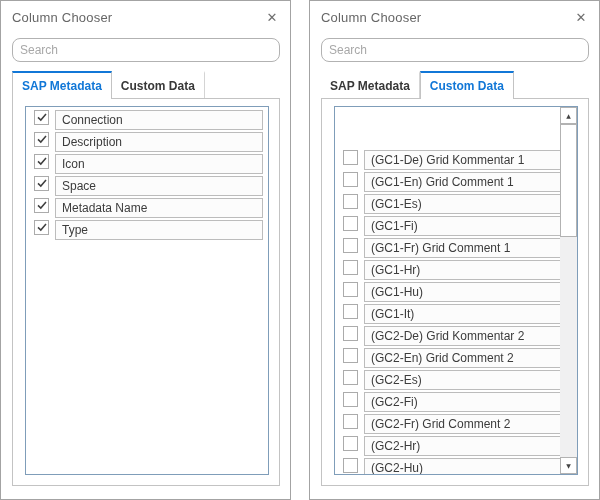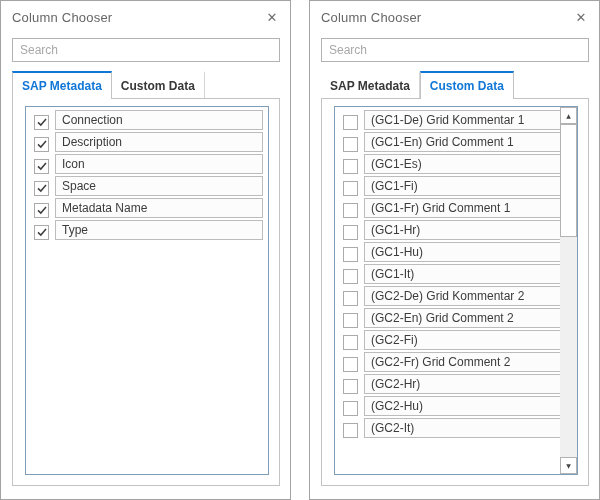--- a/index.html
+++ b/index.html
@@ -16,36 +16,36 @@
   html,body{margin:0;padding:0;background:#fff;}
   body{font-family:"Liberation Sans",sans-serif;width:600px;height:500px;}
   .wrap{display:flex;gap:18px;width:600px;height:500px;}
   .panel{width:299px;height:500px;background:#fff;border:1px solid var(--panel-border);
          display:flex;flex-direction:column;padding:0 10px 0 11px;}
   .titlebar{flex:none;height:31px;display:flex;align-items:center;justify-content:space-between;padding-top:2px;}
   .title{font-size:13px;color:var(--title);letter-spacing:.2px;}
   .close{width:16px;height:16px;display:flex;align-items:center;justify-content:center;
          font-family:"DejaVu Sans",sans-serif;font-size:13px;color:#6f6f6f;cursor:default;line-height:1;}
   .search{flex:none;height:24px;margin:6px 0 9px 0;border:1px solid var(--ctl-border);
-          font-family:"Liberation Sans",sans-serif;font-size:12px;color:#444;padding:0 7px;outline:none;border-radius:0;width:100%;}
+          font-family:"Liberation Sans",sans-serif;font-size:12px;color:#444;padding:0 7px;outline:none;border-radius:8px;width:100%;}
   .search::placeholder{color:#a8a8a8;}
   .tabs{flex:none;display:flex;border-bottom:1px solid var(--box-border);}
   .tab{height:27px;display:flex;align-items:center;padding:0 9px;font-size:12px;color:#383838;
        border-top:2px solid transparent;cursor:default;white-space:nowrap;font-weight:bold;}
   .tab.inactive-sep{border-right:1px solid #d4d4d4;}
   .tab.active{height:28px;margin-bottom:-1px;background:#fff;color:var(--blue);
        border-left:1px solid var(--box-border);border-right:1px solid var(--box-border);
        border-top:2px solid var(--blue);border-bottom:none;}
   .content{flex:1;min-height:0;border:1px solid var(--box-border);border-top:none;
            margin-bottom:13px;padding:7px 10px 10px 12px;display:flex;}
   .listbox{flex:1;min-width:0;border:1px solid var(--list-border);background:#fff;
            position:relative;overflow:hidden;}
   .rows{padding:3px 5px 0 8px;}
-  .rows.with-scroll{}
-  .row{display:flex;align-items:flex-end;height:20px;margin-bottom:2px;}
+  .rows.with-scroll{margin-top:40px;}
+  .row{display:flex;align-items:flex-start;height:20px;margin-bottom:2px;}
   .cb{flex:none;width:15px;height:15px;border:1px solid #ababab;background:#fff;margin-right:6px;
       display:flex;align-items:center;justify-content:center;}
   .cb svg{display:block;}
   .lab{flex:1;min-width:0;height:20px;border:1px solid var(--label-border);background:#fcfcfc;
        display:flex;align-items:center;padding-left:6px;font-size:12px;color:var(--text);
        white-space:nowrap;overflow:hidden;}
   .scrollbar{position:absolute;top:0;right:0;bottom:0;width:17px;background:#f0f0f1;
              display:flex;flex-direction:column;}
   .sb-btn{flex:none;height:17px;background:#fff;border:1px solid var(--ctl-border);
           display:flex;align-items:center;justify-content:center;
@@ -173,20 +173,24 @@
             <div class="row">
               <span class="cb"></span>
               <span class="lab">(GC2-De) Grid Kommentar 2</span>
             </div>
             <div class="row">
               <span class="cb"></span>
               <span class="lab">(GC2-En) Grid Comment 2</span>
             </div>
             <div class="row">
               <span class="cb"></span>
+              <span class="lab">(GC2-Es)</span>
+            </div>
+            <div class="row">
+              <span class="cb"></span>
               <span class="lab">(GC2-Fi)</span>
             </div>
             <div class="row">
               <span class="cb"></span>
               <span class="lab">(GC2-Fr) Grid Comment 2</span>
             </div>
             <div class="row">
               <span class="cb"></span>
               <span class="lab">(GC2-Hr)</span>
             </div>

